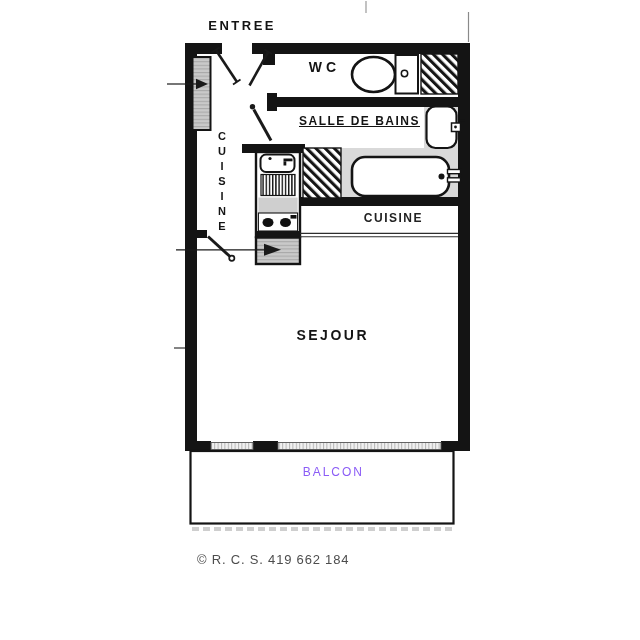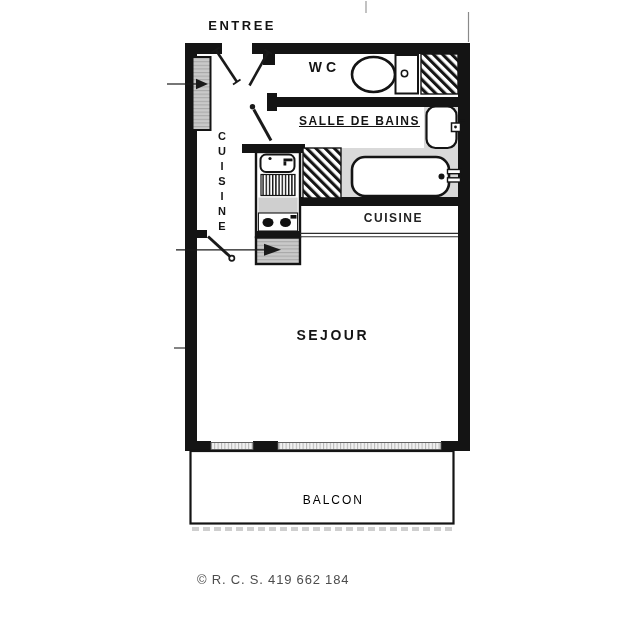--- a/index.html
+++ b/index.html
@@ -15,24 +15,24 @@
   .lbl-entree{left:204px;top:18px;width:72px;font-size:13px;font-weight:700;letter-spacing:2.5px;}
   .lbl-wc{left:288px;top:59px;width:52px;font-size:14px;font-weight:700;letter-spacing:4px;}
   .lbl-sdb{left:284px;top:114px;width:136px;font-size:12px;font-weight:700;letter-spacing:1.5px;text-decoration:underline;}
   .lbl-cuisine{
     left:213px;top:130px;width:18px;height:104px;
     font-size:11px;font-weight:700;letter-spacing:3px;
     writing-mode:vertical-rl;text-orientation:upright;line-height:18px;
   }
   .lbl-placard{left:337px;top:211px;width:86px;font-size:12px;font-weight:600;letter-spacing:1.5px;color:#222;}
   .lbl-sejour{left:277px;top:327px;width:92px;font-size:14px;font-weight:700;letter-spacing:2.5px;}
-  .lbl-balcon{left:282px;top:465px;width:82px;font-size:12px;font-weight:500;letter-spacing:2px;color:#000000;margin-top:28px;}
+  .lbl-balcon{left:282px;top:465px;width:82px;font-size:12px;font-weight:500;letter-spacing:2px;color:#8b5cf6;}
   .lbl-vue{left:233px;top:482px;width:188px;font-size:21px;font-weight:500;letter-spacing:0.5px;color:#151515;}
   .lbl-plan-note{left:196px;top:550px;font-size:13.5px;font-weight:400;letter-spacing:1.4px;color:#4d4d4d;text-align:left;}
-  .lbl-rcs{left:197px;top:572px;font-size:13px;font-weight:400;letter-spacing:0.8px;color:#4d4d4d;text-align:left;}
+  .lbl-rcs{left:197px;top:552px;font-size:13px;font-weight:400;letter-spacing:0.8px;color:#4d4d4d;text-align:left;}
 </style>
 </head>
 <body>
 
 <div class="canvas">
 
   <svg class="plan-svg" width="640" height="640" viewBox="0 0 640 640">
     <defs>
       <pattern id="hatch" width="6.5" height="6.5" patternUnits="userSpaceOnUse" patternTransform="rotate(-45)">
         <rect width="6.5" height="6.5" fill="#ffffff"></rect>

